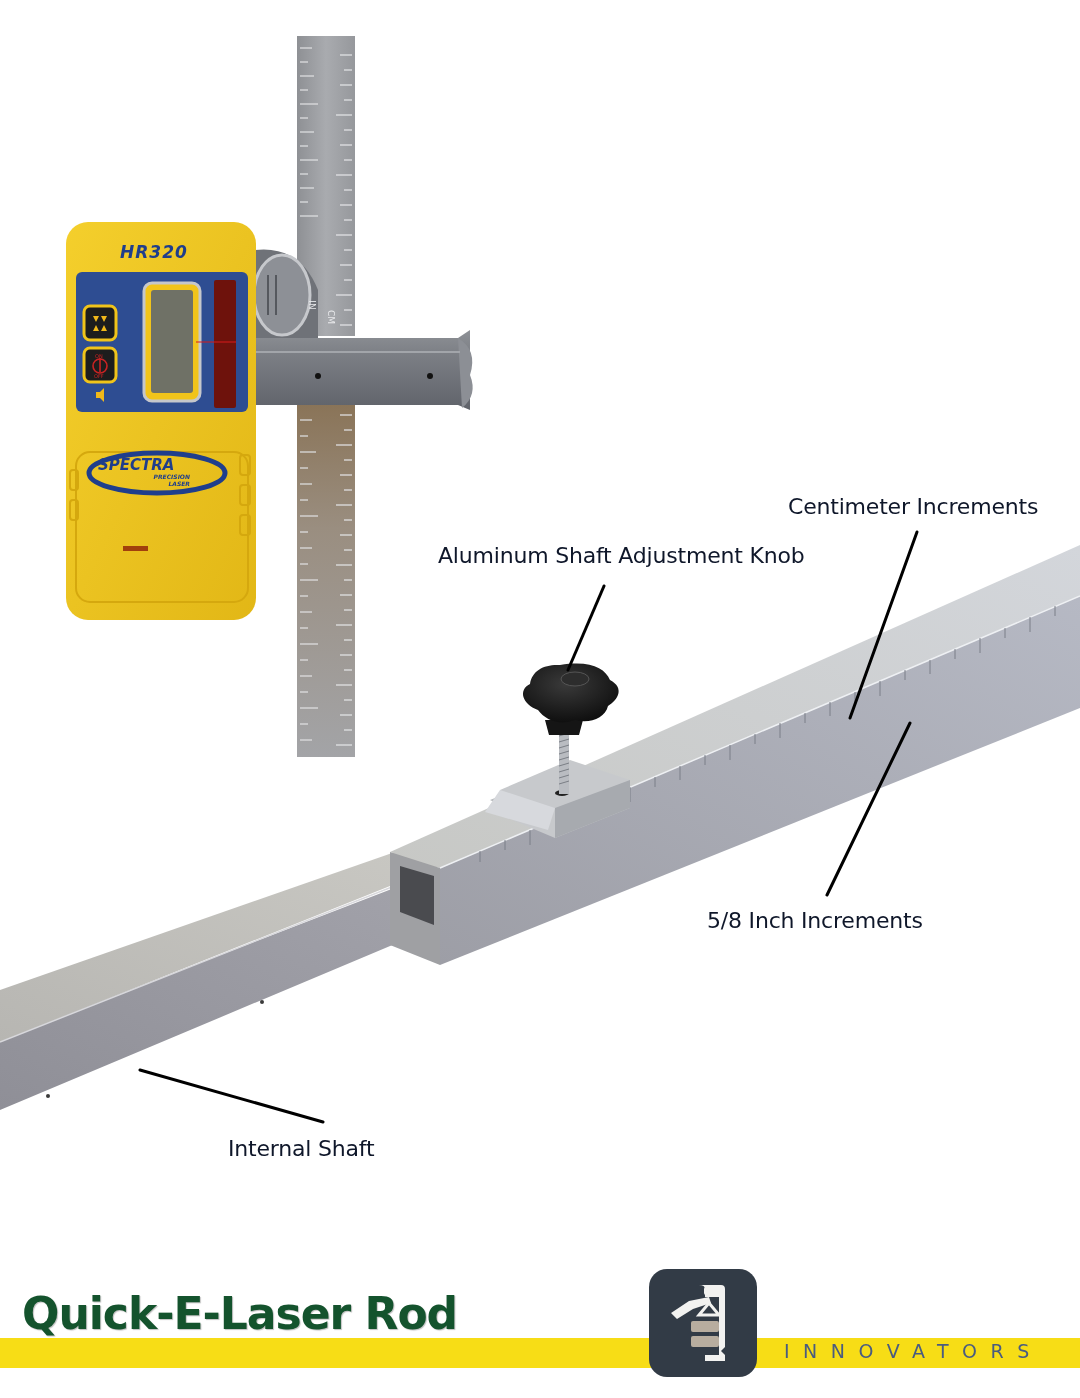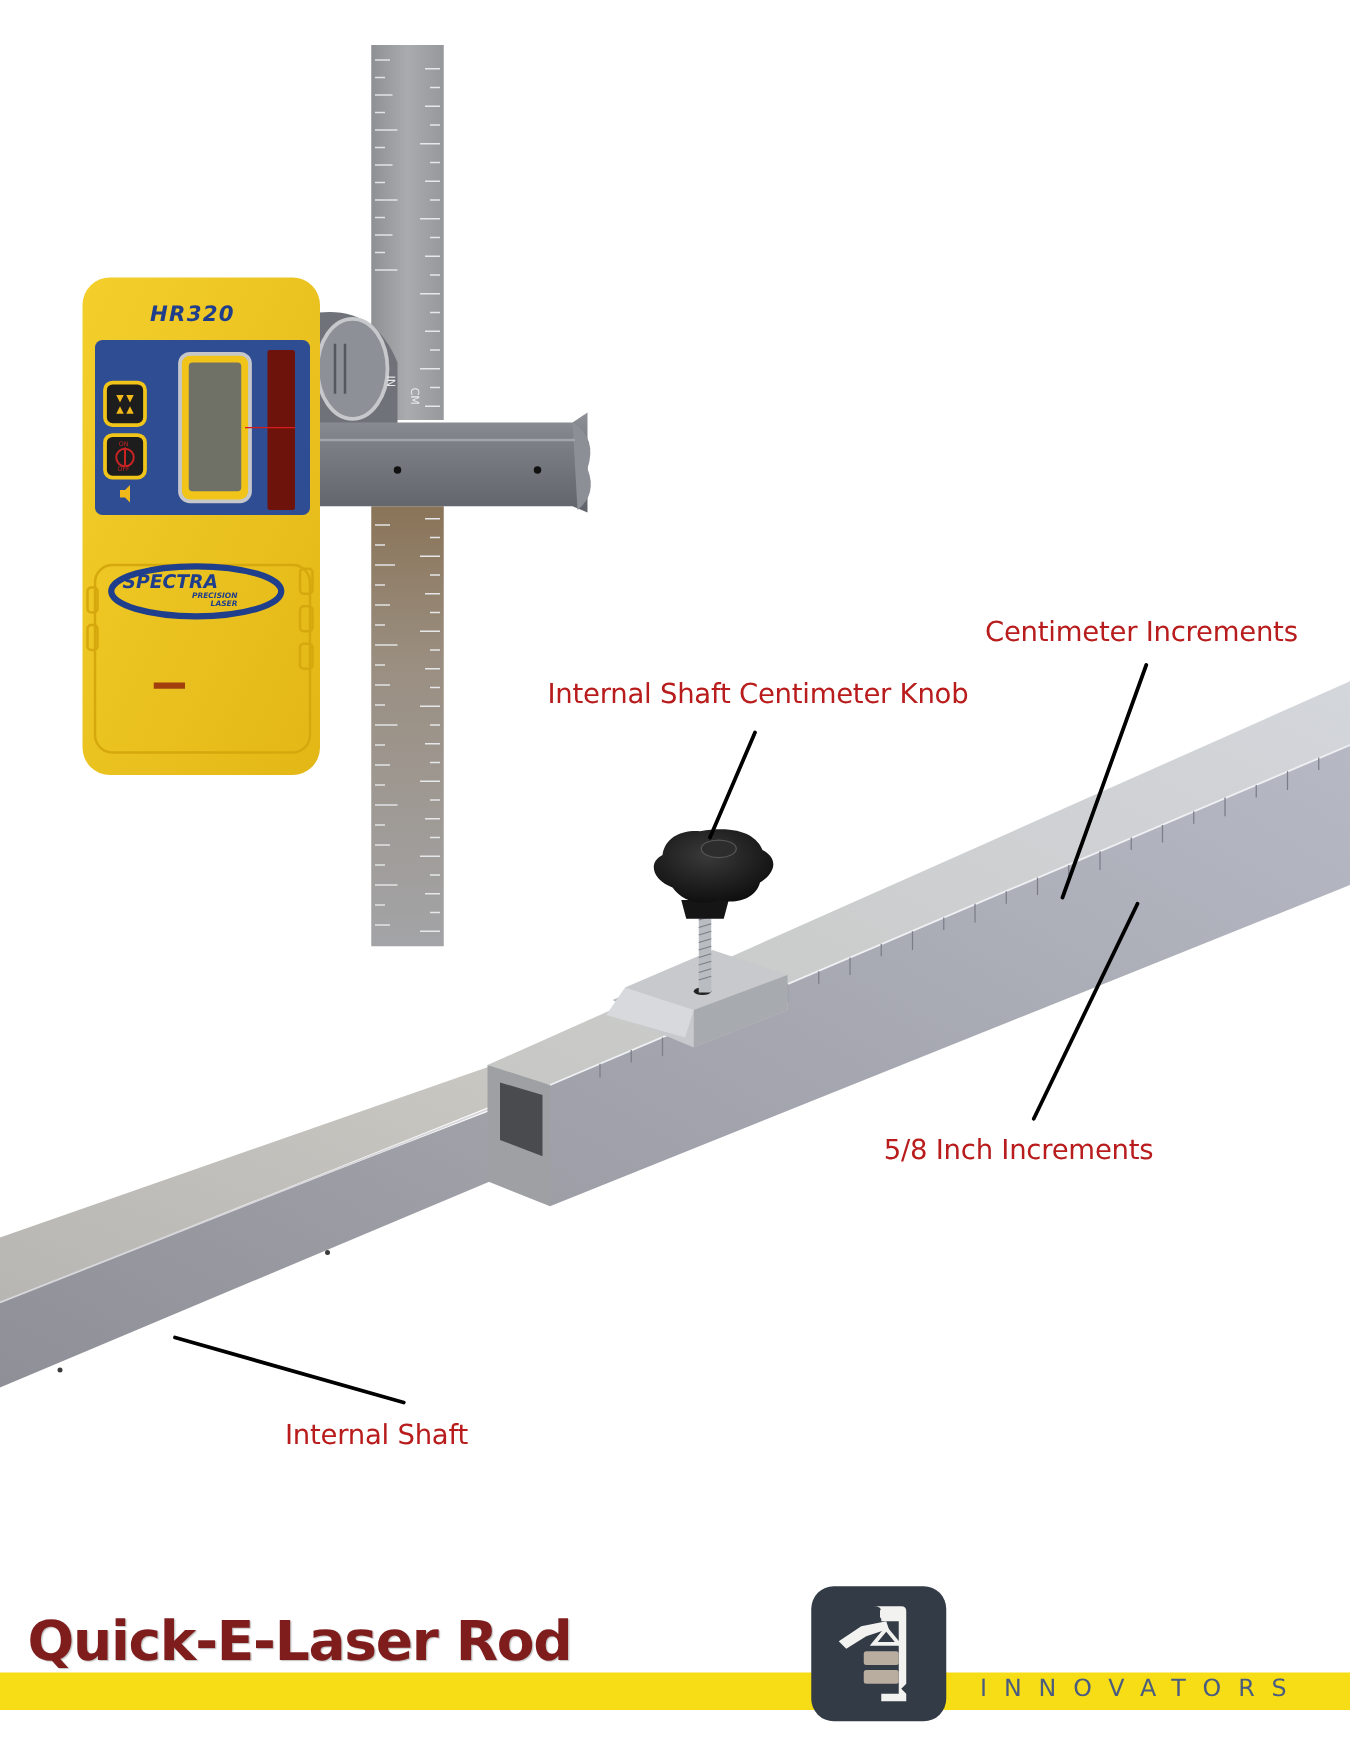--- a/index.html
+++ b/index.html
@@ -3,32 +3,32 @@
   <meta charset="utf-8">
   <style>
     * { box-sizing: border-box; margin: 0; padding: 0; }
     html, body { width: 1080px; height: 1398px; background: #ffffff; overflow: hidden; }
     body { position: relative; font-family: "DejaVu Sans", "Liberation Sans", sans-serif; }
     #scene { position: absolute; left: 0; top: 0; width: 1080px; height: 980px; }
     .callout {
       position: absolute;
       font-family: "DejaVu Sans", sans-serif;
       font-size: 22px;
-      color: #b91c1c;
+      color: #0f172a;
       white-space: nowrap;
       letter-spacing: -0.2px;
     }
     #footer-bar {
       position: absolute; left: 0; top: 1338px; width: 1080px; height: 30px;
       background: #f7dd16;
     }
     #product-title {
       position: absolute; left: 22px; top: 1288px;
       font-family: "DejaVu Sans", sans-serif;
-      font-size: 44px; font-weight: bold; color: #7f1d1d;
+      font-size: 44px; font-weight: bold; color: #14532d;
       letter-spacing: -1px; white-space: nowrap;
       text-shadow: 1px 1px 1px rgba(0,0,0,0.25);
     }
     #logo-icon {
       position: absolute; left: 649px; top: 1269px; width: 108px; height: 108px;
       background: #323b46; border-radius: 18px;
     }
     #brand-name {
       position: absolute; left: 780px; top: 1272px;
       font-family: "DejaVu Serif", "Liberation Serif", serif;
@@ -300,21 +300,21 @@
   <div style="position:absolute;left:150px;top:473px;font-family:'DejaVu Sans',sans-serif;font-size:6px;font-style:italic;font-weight:bold;color:#1f3e8c;line-height:7px;text-align:right;width:40px;">
     <div>PRECISION</div>
     <div>LASER</div>
   </div>
   <div style="position:absolute;left:95px;top:353px;font-size:5px;color:#c92323;font-family:'DejaVu Sans',sans-serif;">ON</div>
   <div style="position:absolute;left:94px;top:373px;font-size:5px;color:#c92323;font-family:'DejaVu Sans',sans-serif;">OFF</div>
 
   <div style="position:absolute;left:307px;top:300px;transform:rotate(90deg);font-size:9px;color:#e8e9eb;font-family:'DejaVu Sans',sans-serif;">IN</div>
   <div style="position:absolute;left:324px;top:312px;transform:rotate(90deg);font-size:9px;color:#e8e9eb;font-family:'DejaVu Sans',sans-serif;">CM</div>
 
-  <div class="callout" style="left:438px;top:543px;">Internal Shaft Centimeter Knob</div>
+  <div class="callout" style="left:438px;top:543px;">Aluminum Shaft Adjustment Knob</div>
   <div class="callout" style="left:788px;top:494px;">Centimeter Increments</div>
   <div class="callout" style="left:707px;top:908px;">5/8 Inch Increments</div>
   <div class="callout" style="left:228px;top:1136px;">Internal Shaft</div>
 
   <div id="footer-bar"></div>
   <div id="product-title">Quick-E-Laser Rod</div>
 
   <div id="logo-icon">
     <svg width="108" height="108" viewBox="0 0 108 108">
       <path d="M50 16 L72 16 Q76 16 76 20 L76 78 L72 82 L76 86 L76 92 L56 92 L56 86 L70 86 L70 28 L56 28 L56 20 Q56 16 50 16 Z" fill="#f2f2f0"></path>

